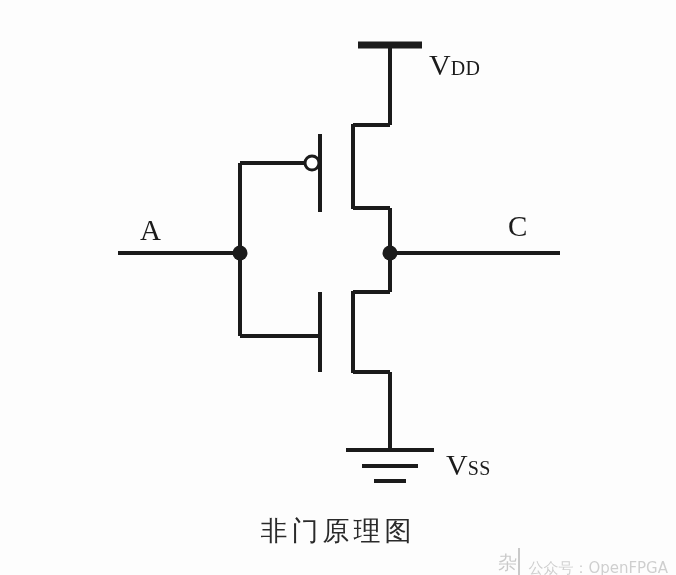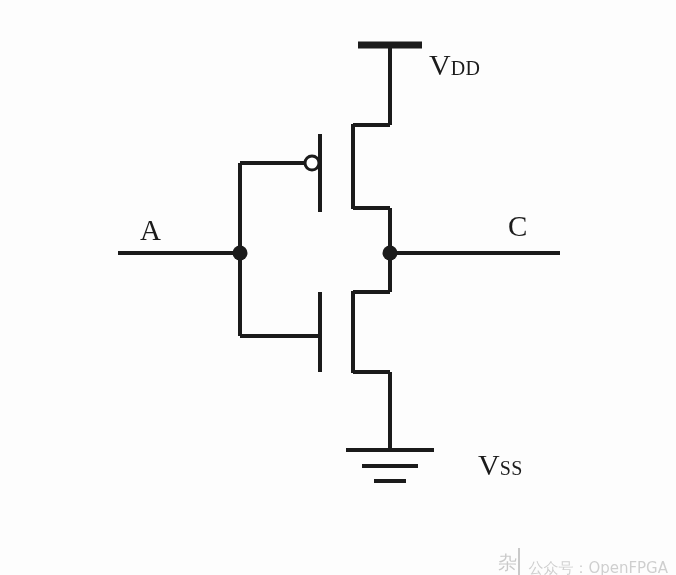--- a/index.html
+++ b/index.html
@@ -42,21 +42,21 @@
   }
   .lbl-sub {
     font-size: 20px;
     letter-spacing: 0.5px;
   }
   #label-vdd {
     left: 429px;
     top: 50px;
   }
   #label-vss {
-    left: 478px;
+    left: 446px;
     top: 450px;
   }
   #label-a {
     left: 140px;
     top: 216px;
     font-size: 29px;
   }
   #label-c {
     left: 508px;
     top: 212px;
@@ -157,19 +157,20 @@
   </svg>
 
   <div class="lbl" id="label-vdd"><span class="lbl-main">V</span><span class="lbl-sub">DD</span></div>
 
   <div class="lbl" id="label-vss"><span class="lbl-main">V</span><span class="lbl-sub">SS</span></div>
 
   <div class="lbl" id="label-a">A</div>
 
   <div class="lbl" id="label-c">C</div>
 
+  <div class="caption">非门原理图</div>
 
   <div class="watermark">
     <div class="wm-logo">杂</div>
     <div class="wm-text">公众号：OpenFPGA</div>
   </div>
 
 </div>
 
 </body></html>

